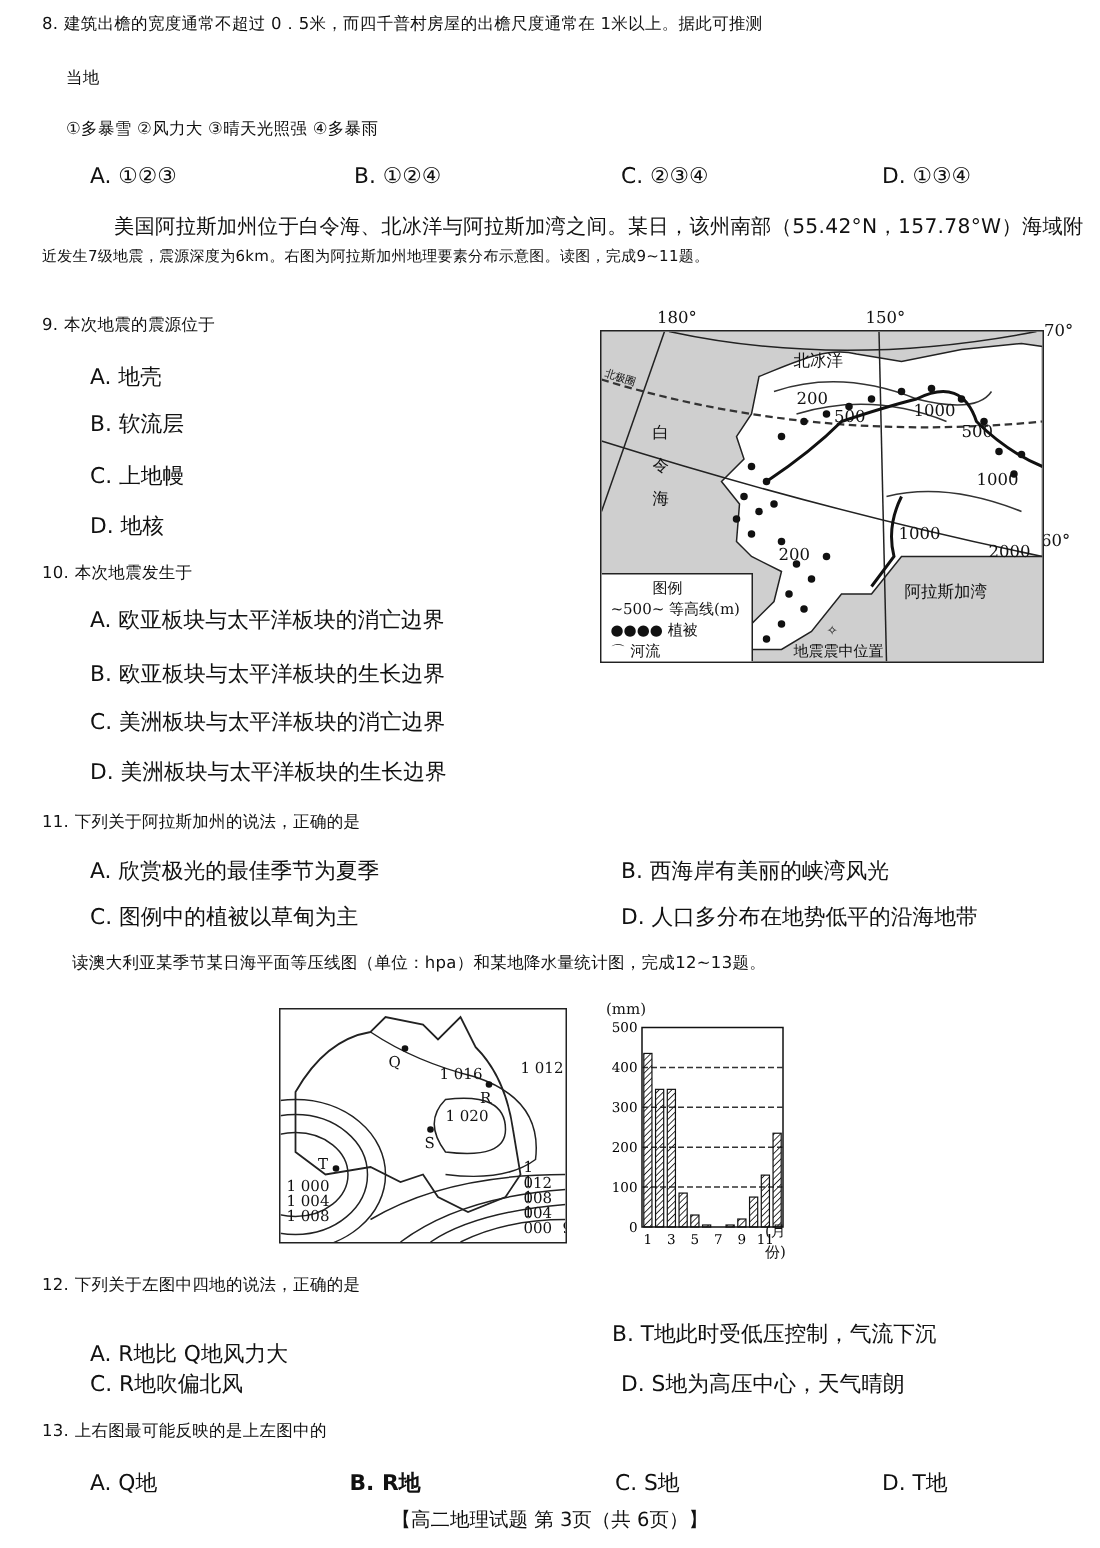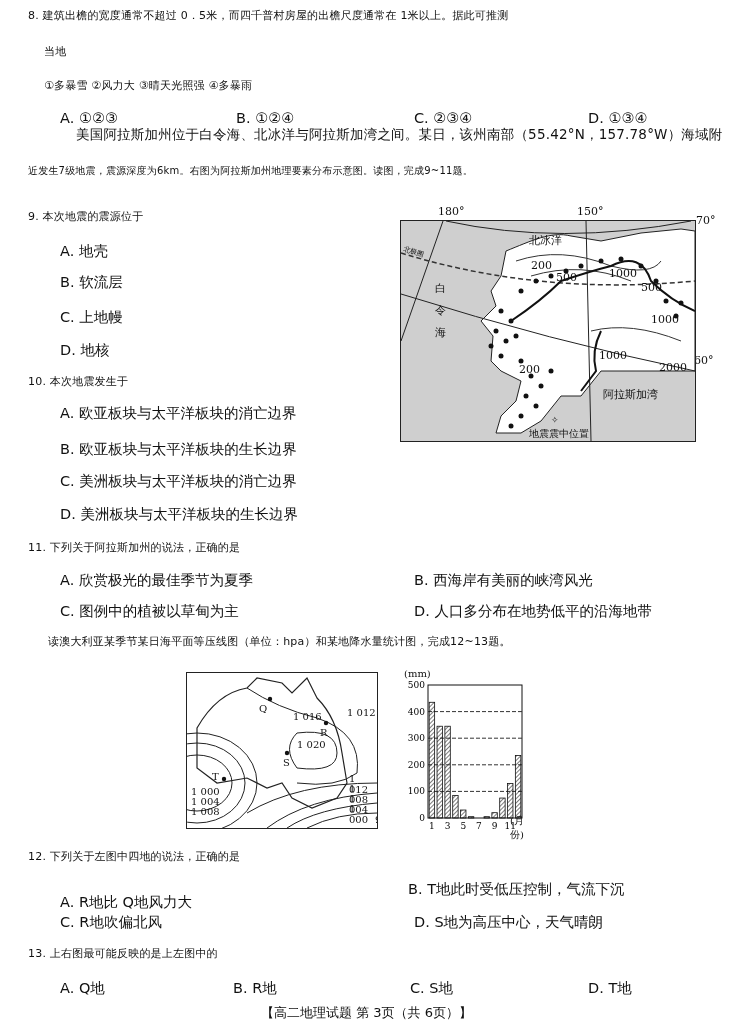--- a/index.html
+++ b/index.html
@@ -23,21 +23,21 @@
 <body>
 
 <div class="line" style="left:28px;top:8px;">8. 建筑出檐的宽度通常不超过 0．5米，而四千普村房屋的出檐尺度通常在 1米以上。据此可推测</div>
 <div class="line" style="left:44px;top:44px;">当地</div>
 <div class="line" style="left:44px;top:78px;">①多暴雪   ②风力大   ③晴天光照强   ④多暴雨</div>
 <div class="opt" style="left:60px;top:110px;">A. ①②③</div>
 <div class="opt" style="left:236px;top:110px;">B. ①②④</div>
 <div class="opt" style="left:414px;top:110px;">C. ②③④</div>
 <div class="opt" style="left:588px;top:110px;">D. ①③④</div>
 
-<div class="line" style="left:76px;top:126px;font-size:13.5px;text-align:center;">美国阿拉斯加州位于白令海、北冰洋与阿拉斯加湾之间。某日，该州南部（55.42°N，157.78°W）海域附</div>
+<div class="line" style="left:76px;top:142px;font-size:13.5px;text-align:center;">美国阿拉斯加州位于白令海、北冰洋与阿拉斯加湾之间。某日，该州南部（55.42°N，157.78°W）海域附</div>
 <div class="line" style="left:28px;top:164px;font-size:10px;">近发生7级地震，震源深度为6km。右图为阿拉斯加州地理要素分布示意图。读图，完成9~11题。</div>
 
 <div class="line" style="left:28px;top:209px;">9. 本次地震的震源位于</div>
 <div class="opt" style="left:60px;top:242px;">A. 地壳</div>
 <div class="opt" style="left:60px;top:273px;">B. 软流层</div>
 <div class="opt" style="left:60px;top:308px;">C. 上地幔</div>
 <div class="opt" style="left:60px;top:341px;">D. 地核</div>
 
 <div class="line" style="left:28px;top:374px;">10. 本次地震发生于</div>
 <div class="opt" style="left:60px;top:404px;">A. 欧亚板块与太平洋板块的消亡边界</div>
@@ -108,20 +108,26 @@
   <div class="map-label" style="left:130px;top:38px;">200</div>
   <div class="map-label" style="left:155px;top:50px;">500</div>
   <div class="map-label" style="left:208px;top:46px;">1000</div>
   <div class="map-label" style="left:240px;top:60px;">500</div>
   <div class="map-label" style="left:250px;top:92px;">1000</div>
   <div class="map-label" style="left:198px;top:128px;">1000</div>
   <div class="map-label" style="left:258px;top:140px;">2000</div>
   <div class="map-label" style="left:118px;top:142px;">200</div>
   <div class="map-label" style="left:202px;top:166px;">阿拉斯加湾</div>
   <div class="map-label" style="left:128px;top:206px;font-size:10px;">地震震中位置</div>
+  <div class="legend">
+    <div style="top:2px;left:34px;">图例</div>
+    <div style="top:16px;">~500~ 等高线(m)</div>
+    <div style="top:30px;"><span>●●●● </span><span>植被</span></div>
+    <div style="top:44px;"><span>⌒ </span><span>河流</span></div>
+  </div>
 </div>
 
 <div class="line" style="left:28px;top:540px;">11. 下列关于阿拉斯加州的说法，正确的是</div>
 <div class="opt" style="left:60px;top:571px;">A. 欣赏极光的最佳季节为夏季</div>
 <div class="opt" style="left:414px;top:571px;">B. 西海岸有美丽的峡湾风光</div>
 <div class="opt" style="left:60px;top:602px;">C. 图例中的植被以草甸为主</div>
 <div class="opt" style="left:414px;top:602px;">D. 人口多分布在地势低平的沿海地带</div>
 
 <div class="line" style="left:48px;top:634px;font-size:11px;">读澳大利亚某季节某日海平面等压线图（单位：hpa）和某地降水量统计图，完成12~13题。</div>
 
@@ -203,17 +209,17 @@
 </div>
 
 <div class="line" style="left:28px;top:849px;">12. 下列关于左图中四地的说法，正确的是</div>
 <div class="opt" style="left:60px;top:880px;margin-top:13px;">A. R地比 Q地风力大</div>
 <div class="opt" style="left:408px;top:880px;">B. T地此时受低压控制，气流下沉</div>
 <div class="opt" style="left:60px;top:913px;">C. R地吹偏北风</div>
 <div class="opt" style="left:414px;top:913px;">D. S地为高压中心，天气晴朗</div>
 
 <div class="line" style="left:28px;top:946px;">13. 上右图最可能反映的是上左图中的</div>
 <div class="opt" style="left:60px;top:979px;">A. Q地</div>
-<div class="opt" style="left:233px;top:979px;">B. R地</div>
+<div class="opt" style="left:233px;top:979px;font-weight:bold;">B. R地</div>
 <div class="opt" style="left:410px;top:979px;">C. S地</div>
 <div class="opt" style="left:588px;top:979px;">D. T地</div>
 
 <div class="footer">【高二地理试题   第 3页（共 6页）】</div>
 
 </body></html>

